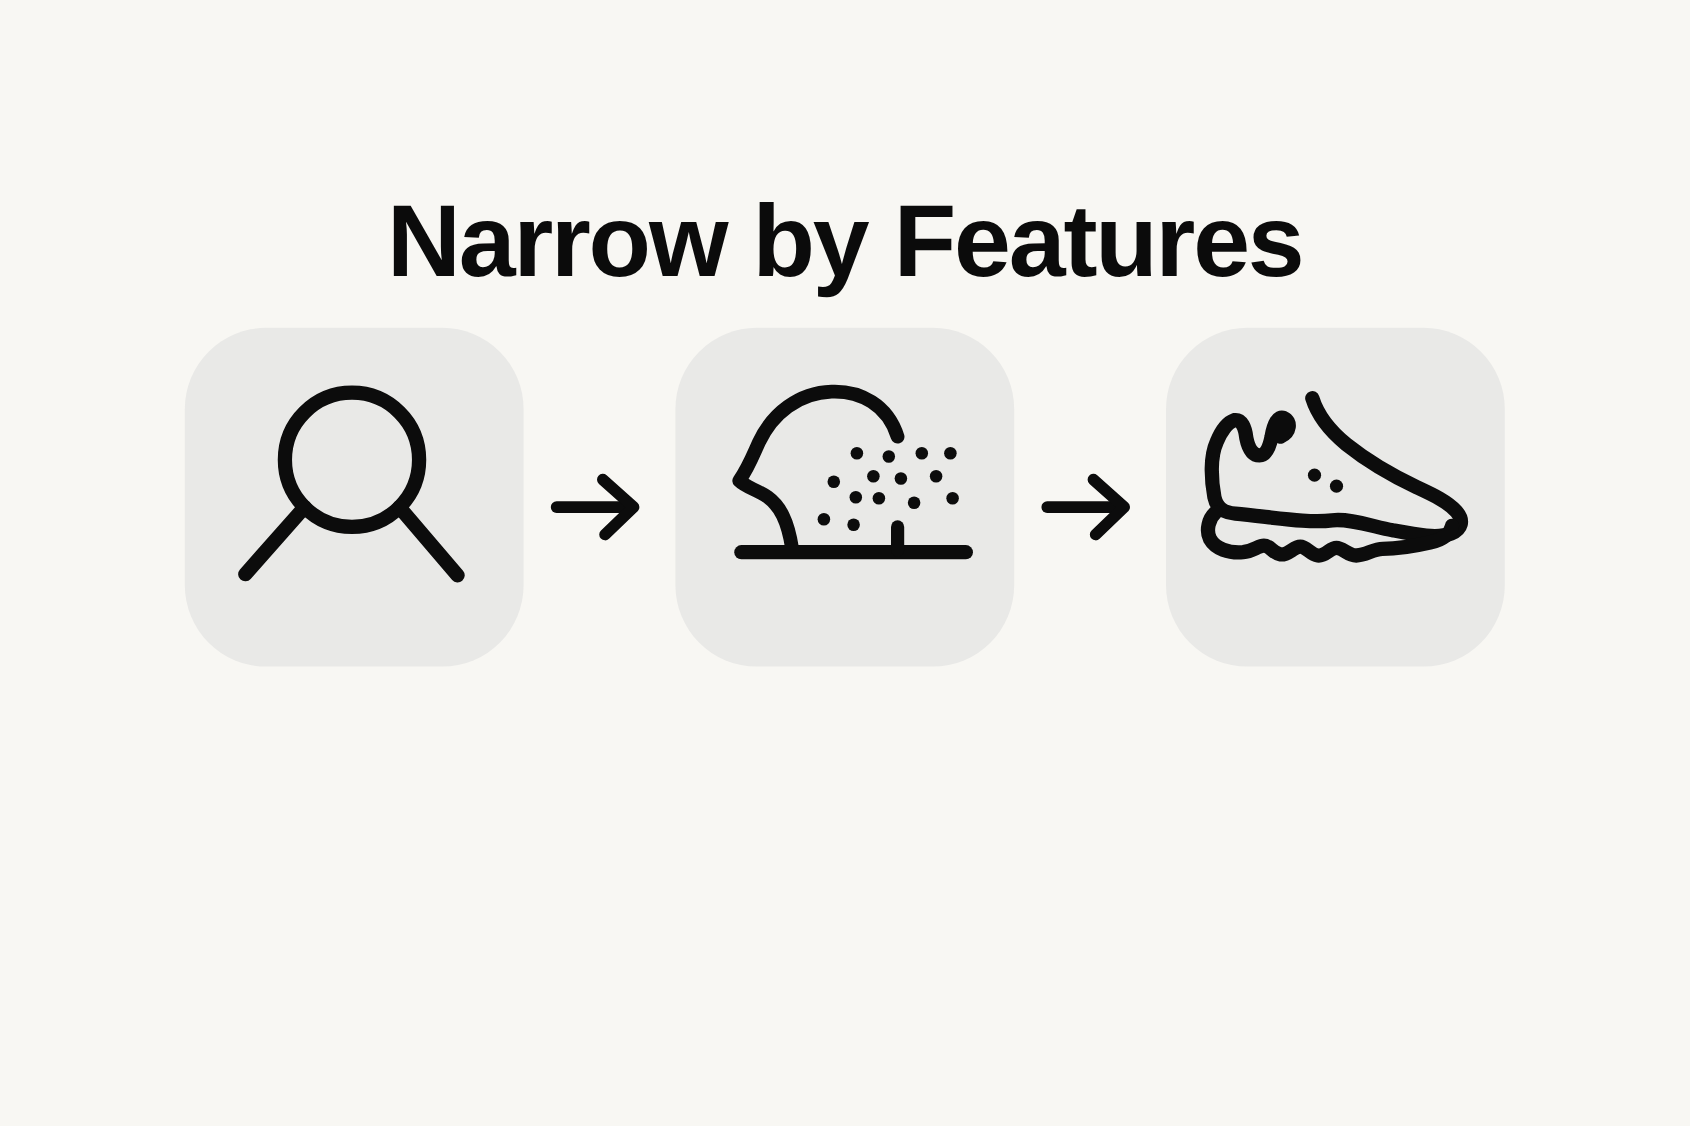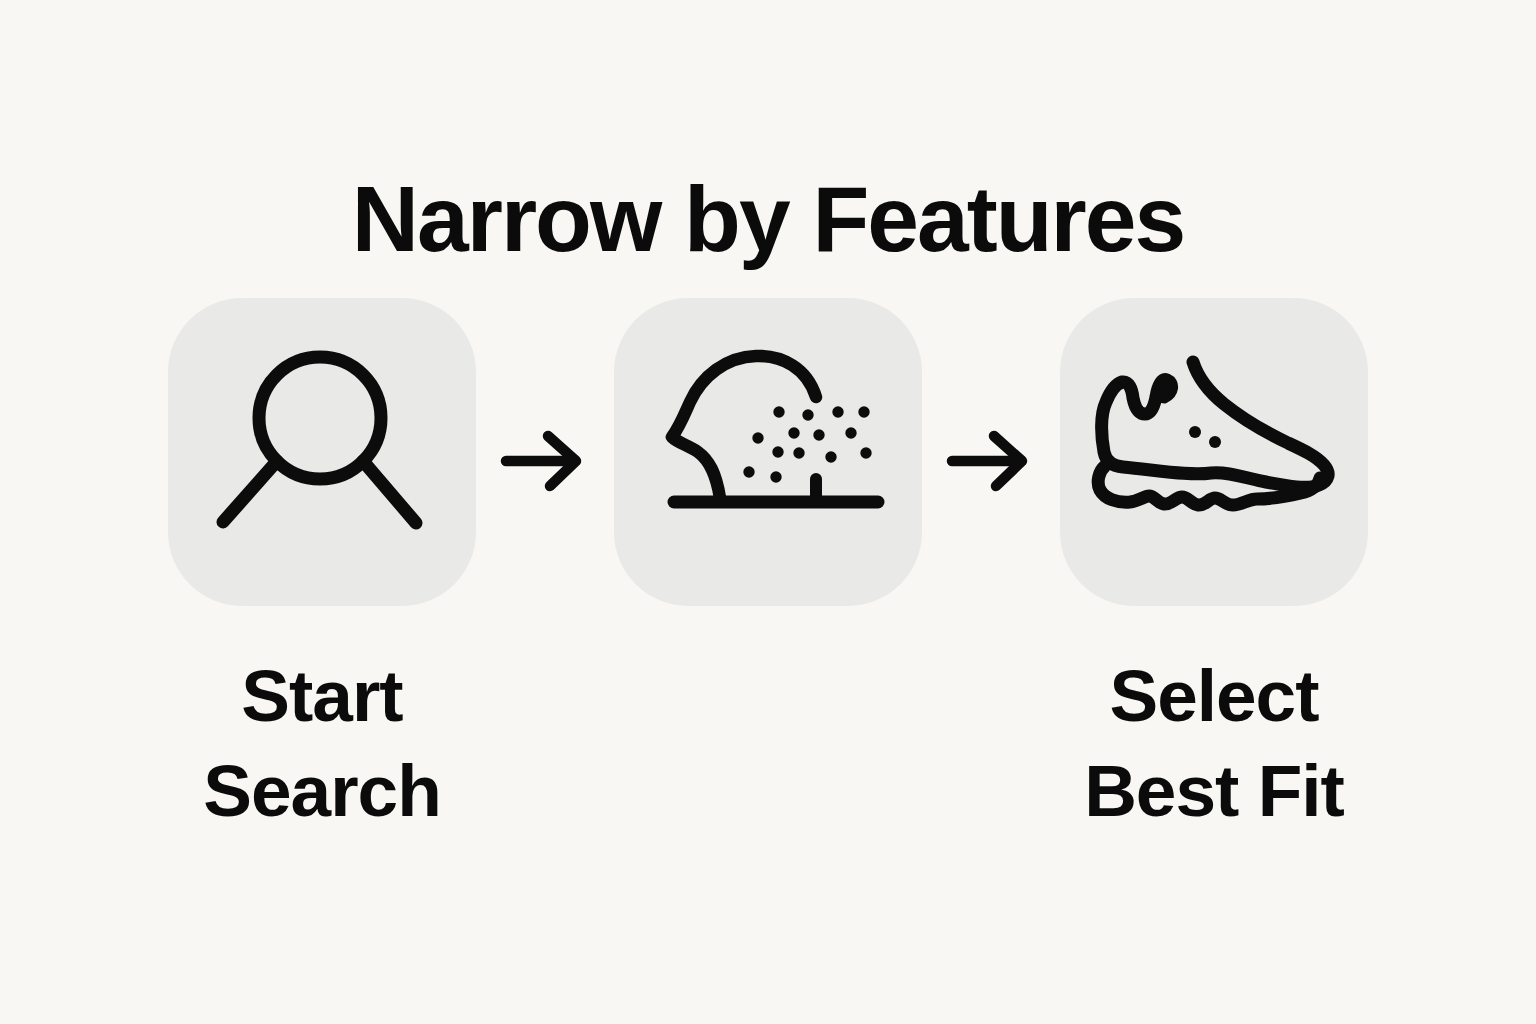--- a/index.html
+++ b/index.html
@@ -83,22 +83,20 @@
 <div class="flow">
 
   <div class="step">
     <div class="card">
       <svg viewBox="0 0 308 308" width="308" height="308">
         <circle class="ink" cx="152" cy="120" r="61" stroke-width="13"></circle>
         <line class="ink" x1="109" y1="163" x2="55" y2="224" stroke-width="13"></line>
         <line class="ink" x1="195" y1="163" x2="248" y2="225" stroke-width="13"></line>
       </svg>
     </div>
-    <div class="step-label">Start
-Search</div>
   </div>
 
   <div class="arrow-col">
     <svg viewBox="0 0 90 90" width="90" height="90">
       <line class="ink" x1="6" y1="46" x2="68" y2="46" stroke-width="10.5"></line>
       <polyline class="ink" points="48,21 76,46 50,71" stroke-width="10.5"></polyline>
     </svg>
   </div>
 
   <div class="step">
@@ -172,17 +170,15 @@
                  C 145,208 149,200 155,200
                  C 161,200 165,207 173,207
                  C 182,207 188,201 197,201
                  C 210,201 228,198 241,195
                  C 251,193 259,187 260,180"></path>
 
         <circle class="dot" cx="135" cy="134" r="6"></circle>
         <circle class="dot" cx="155" cy="144" r="6"></circle>
       </svg>
     </div>
-    <div class="step-label">Select
-Best Fit</div>
   </div>
 
 </div>
 
 </body></html>

